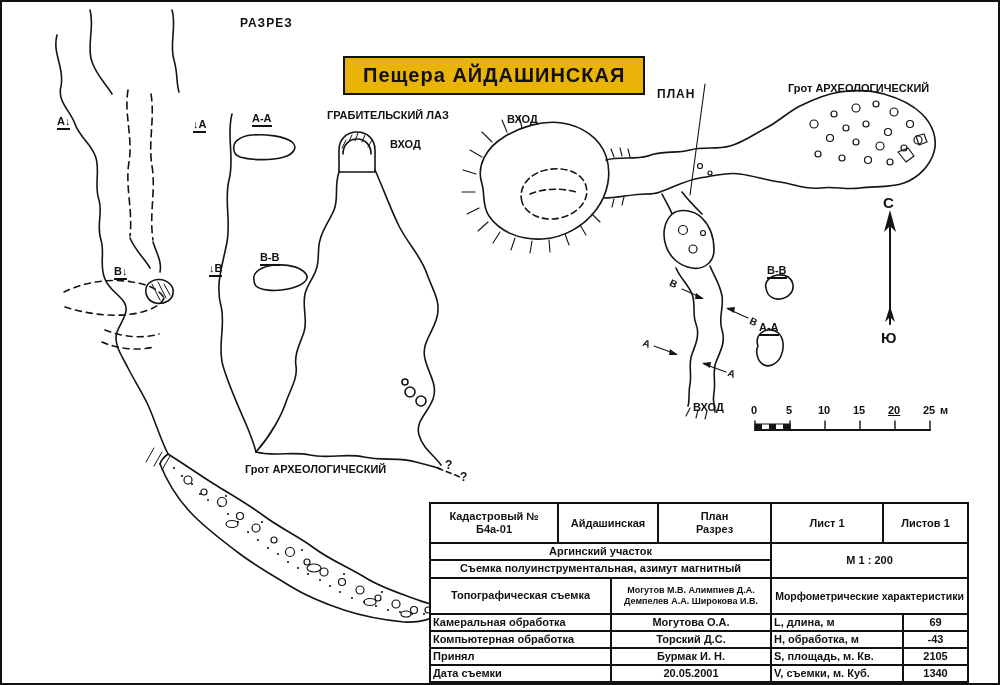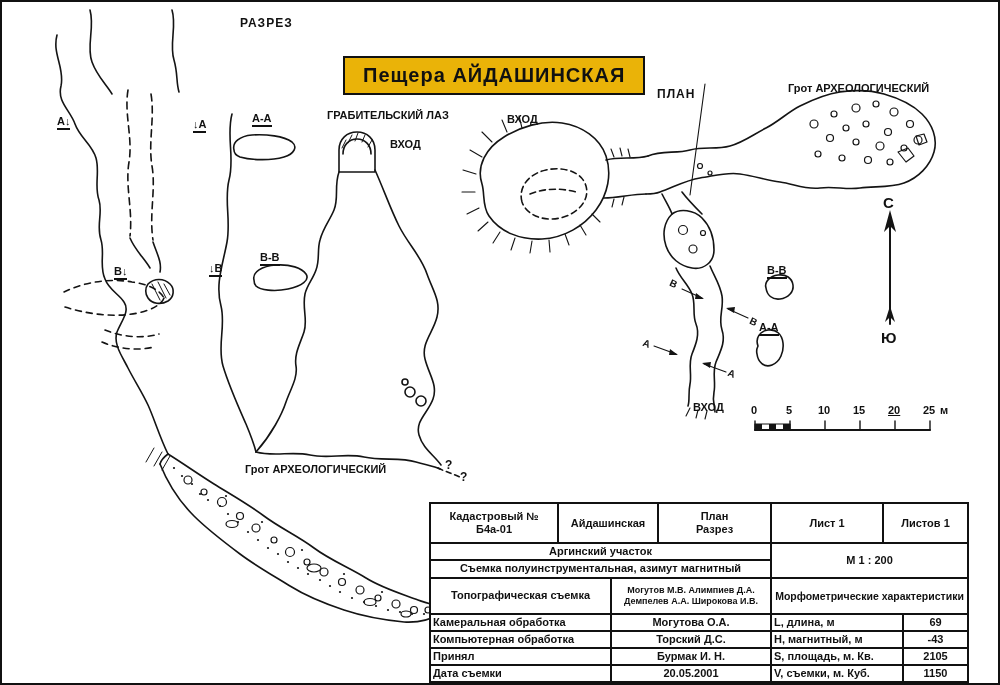--- a/index.html
+++ b/index.html
@@ -322,34 +322,34 @@
     </tr>
     <tr style="height:16px">
       <td colspan="2" class="left">Камеральная обработка</td>
       <td colspan="2">Могутова О.А.</td>
       <td colspan="2" class="left">L, длина, м</td>
       <td>69</td>
     </tr>
     <tr style="height:16px">
       <td colspan="2" class="left">Компьютерная обработка</td>
       <td colspan="2">Торский Д.С.</td>
-      <td colspan="2" class="left">Н, магнитный, м</td>
+      <td colspan="2" class="left">Н, обработка, м</td>
       <td>-43</td>
     </tr>
     <tr style="height:16px">
       <td colspan="2" class="left">Принял</td>
       <td colspan="2">Бурмак И. Н.</td>
       <td colspan="2" class="left">S, площадь, м. Кв.</td>
       <td>2105</td>
     </tr>
     <tr style="height:15px">
       <td colspan="2" class="left">Дата съемки</td>
       <td colspan="2">20.05.2001</td>
       <td colspan="2" class="left">V, съемки, м. Куб.</td>
-      <td>1150</td>
+      <td>1340</td>
     </tr>
     <tr style="height:15px">
       <td colspan="7" class="f105">© Красноярский краевой клуб спелеологов. 2002 г.</td>
     </tr>
   </tbody>
     </table>
 
 </div>
 
 </body></html>

